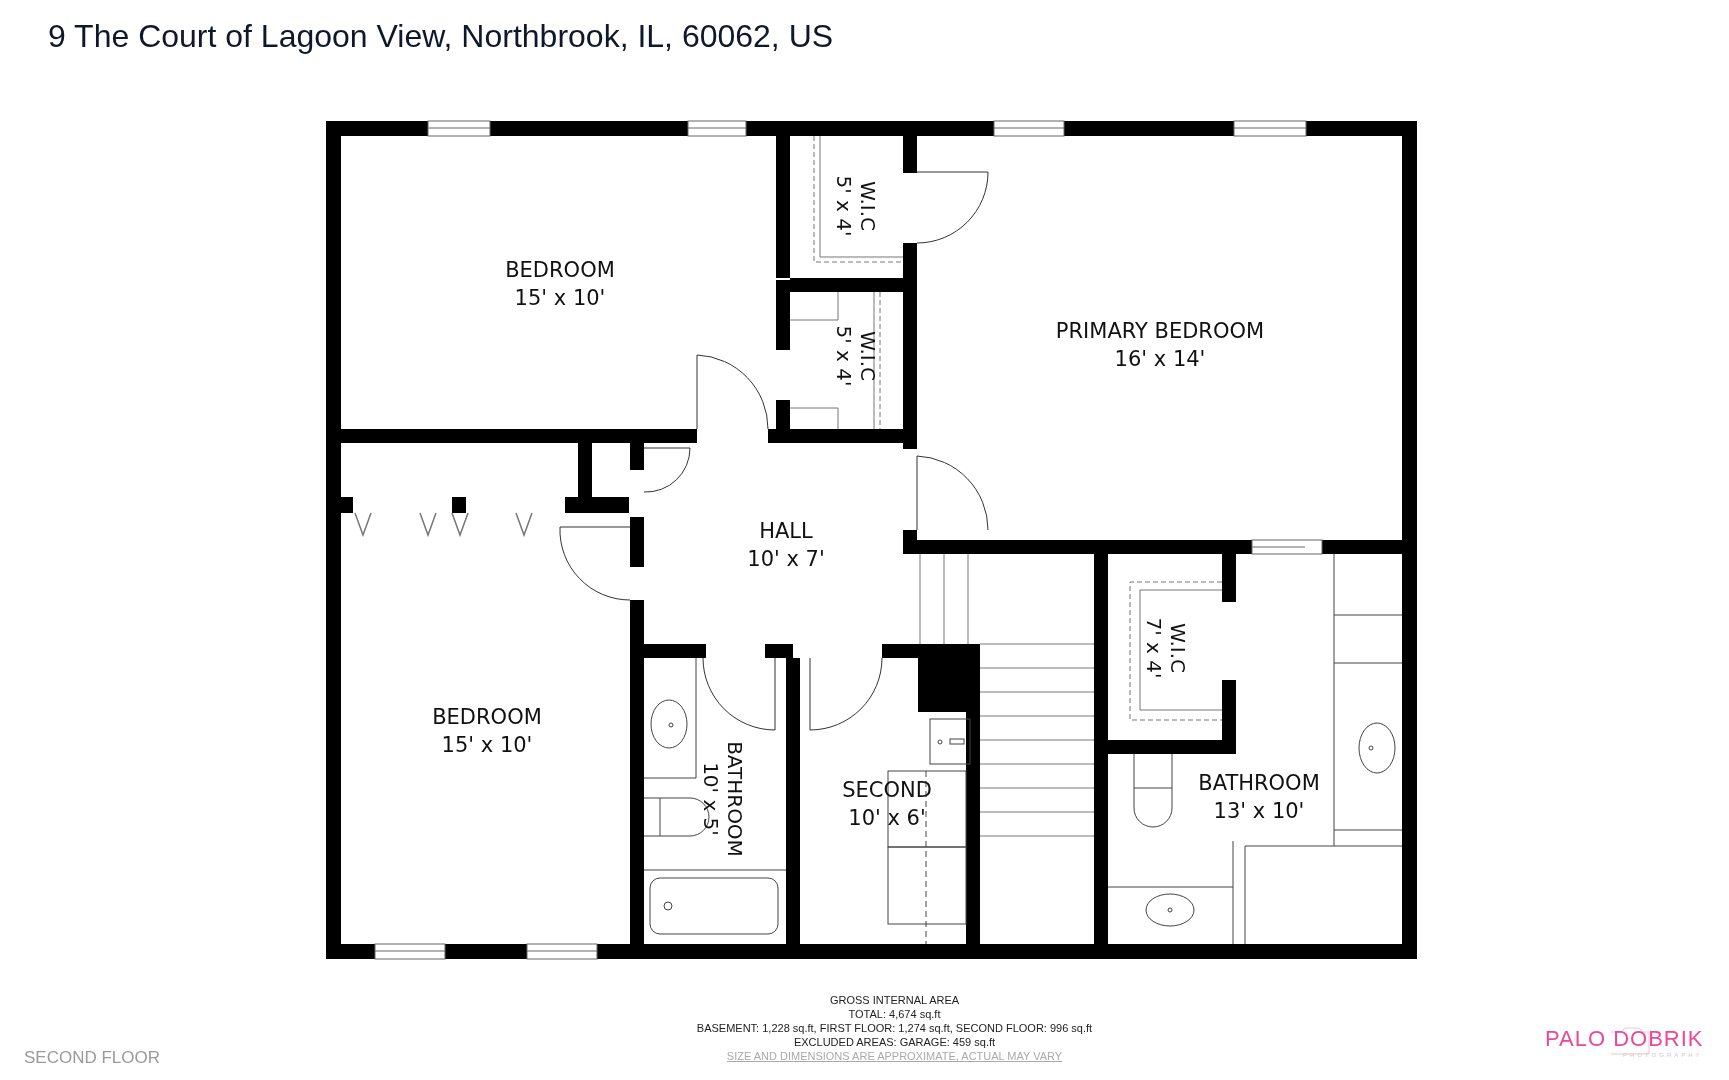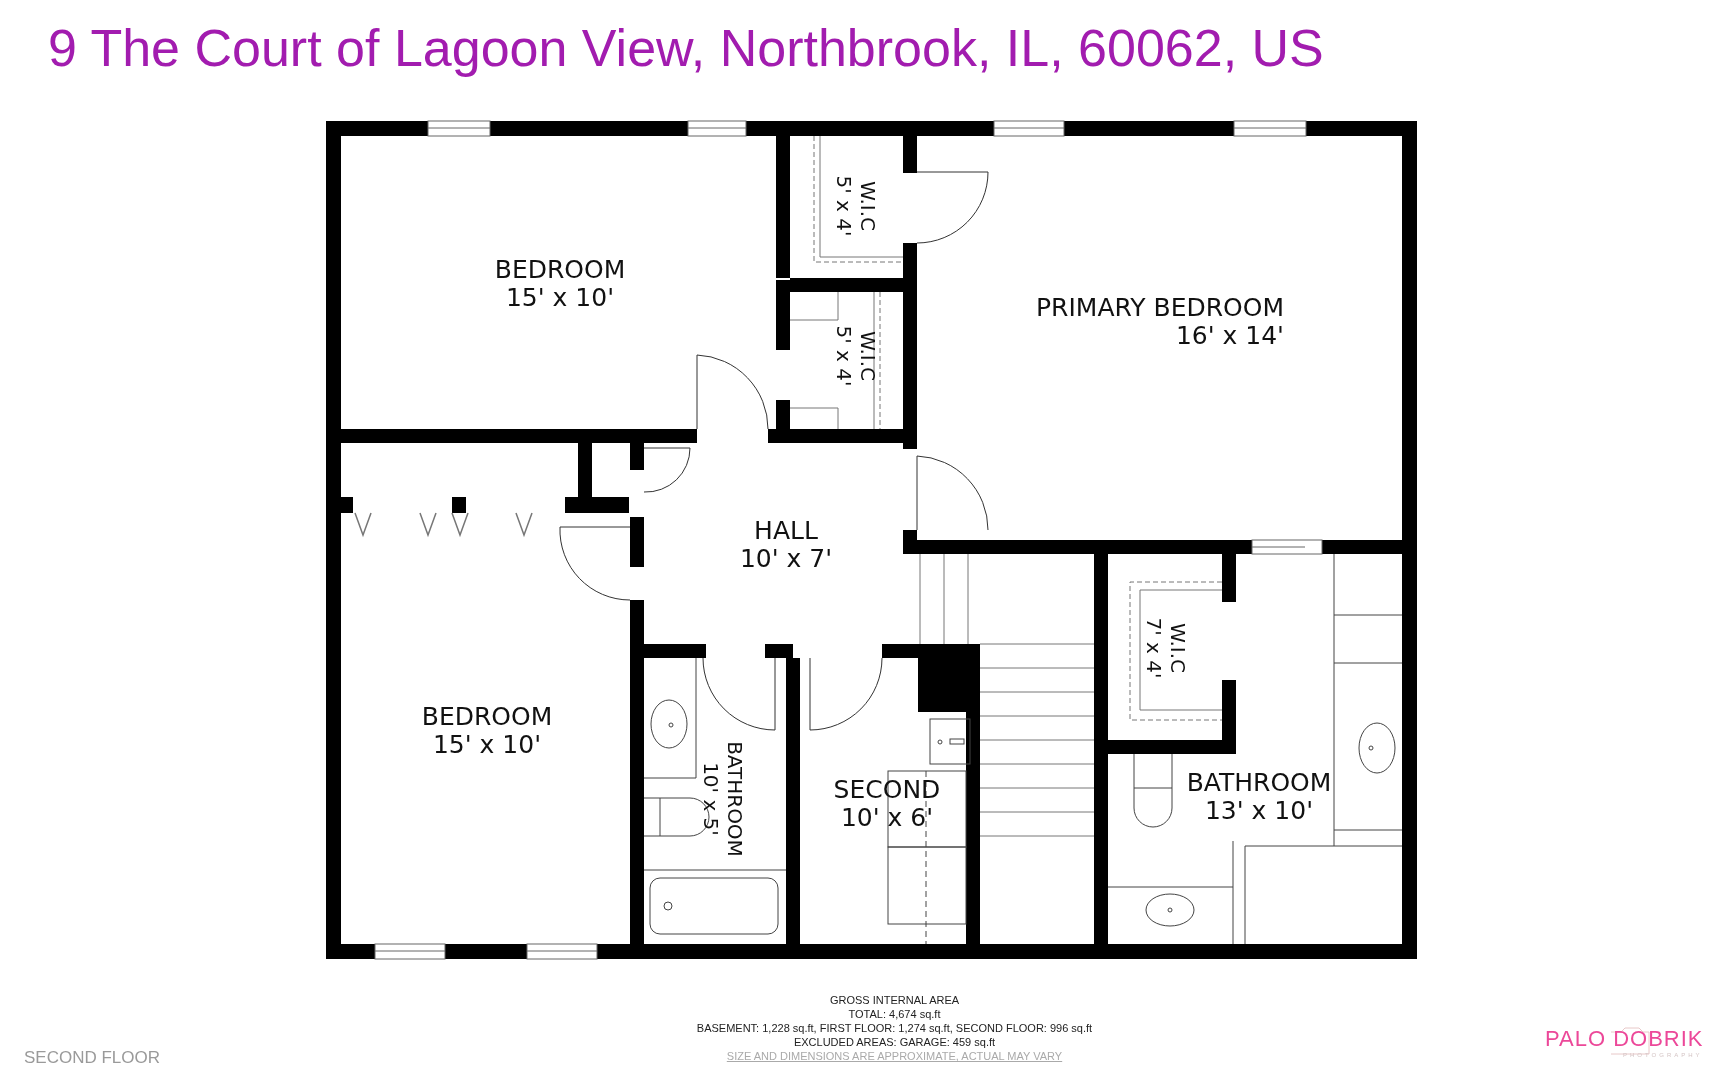--- a/index.html
+++ b/index.html
@@ -1,19 +1,19 @@
 <!DOCTYPE html>
 <html><head>
 <meta charset="utf-8">
 <style>
   html, body { margin:0; padding:0; background:#ffffff; }
   body { width:1729px; height:1080px; position:relative; overflow:hidden; font-family:"DejaVu Sans", sans-serif; }
-  .title { position:absolute; left:48px; top:18px; font-family:"Liberation Sans", sans-serif; font-size:52px; color:#a21caf; letter-spacing:0px; white-space:nowrap; }
+  .title { position:absolute; left:48px; top:18px; font-family:"Liberation Sans", sans-serif; font-size:32px; color:#0f172a; letter-spacing:0px; white-space:nowrap; }
   #plan { position:absolute; left:0; top:0; }
-  .room-label { position:absolute; text-align:center; font-family:"DejaVu Sans", sans-serif; color:#111; font-size:25px; line-height:28px; white-space:nowrap; transform:translate(-50%,-50%); }
+  .room-label { position:absolute; text-align:center; font-family:"DejaVu Sans", sans-serif; color:#111; font-size:21px; line-height:28px; white-space:nowrap; transform:translate(-50%,-50%); }
   .room-label.vert { transform:translate(-50%,-50%) rotate(90deg); font-size:20px; line-height:24px; }
   .footer { position:absolute; left:0; width:1729px; text-align:center; font-family:"Liberation Sans", sans-serif; font-size:11px; line-height:14px; color:#222; }
   .footer .muted { color:#aaaaaa;text-decoration:underline; }
   .floor-name { position:absolute; left:24px; top:1048px; font-family:"Liberation Sans", sans-serif; font-size:17px; color:#9a9a9a; }
   .logo { position:absolute; left:1545px; top:1026px; width:175px; height:40px; }
   .logo .l1 { position:absolute; left:0; top:0; font-family:"Liberation Sans", sans-serif; font-size:22px; color:#ec4899; letter-spacing:1px; white-space:nowrap; }
   .logo .l2 { position:absolute; left:78px; top:26px; font-family:"Liberation Sans", sans-serif; font-size:6px; color:#d4c4c4; letter-spacing:3px; white-space:nowrap; }
 </style>
 </head>
 <body>
@@ -187,21 +187,21 @@
   <div>15' x 10'</div>
 </div>
 <div class="room-label vert" style="left:856px;top:206px;">
   <div>W.I.C</div>
   <div>5' x 4'</div>
 </div>
 <div class="room-label vert" style="left:856px;top:356px;">
   <div>W.I.C</div>
   <div>5' x 4'</div>
 </div>
-<div class="room-label" style="left:1160px;top:322px;text-align:right;">
+<div class="room-label" style="left:1160px;top:345px;">
   <div>PRIMARY BEDROOM</div>
   <div>16' x 14'</div>
 </div>
 <div class="room-label" style="left:786px;top:545px;">
   <div>HALL</div>
   <div>10' x 7'</div>
 </div>
 <div class="room-label" style="left:487px;top:731px;">
   <div>BEDROOM</div>
   <div>15' x 10'</div>

